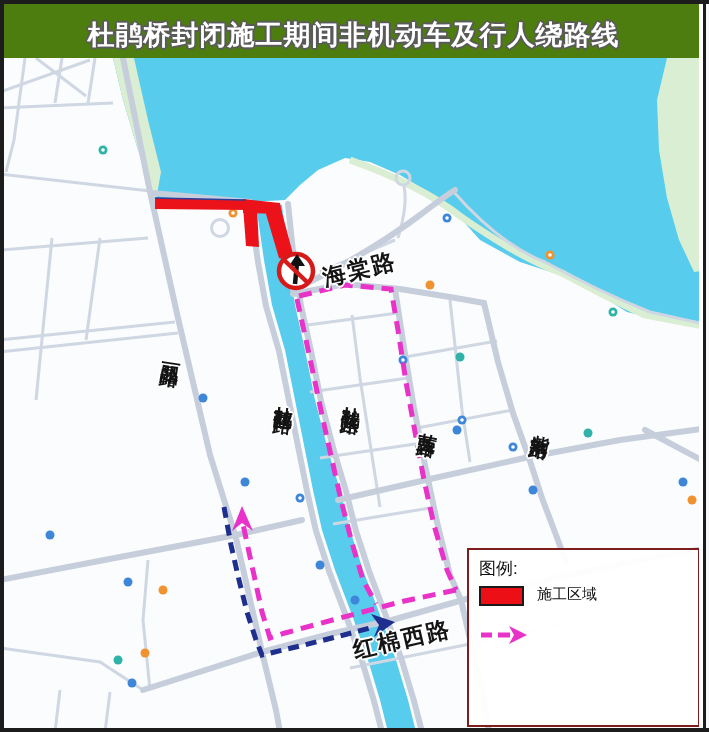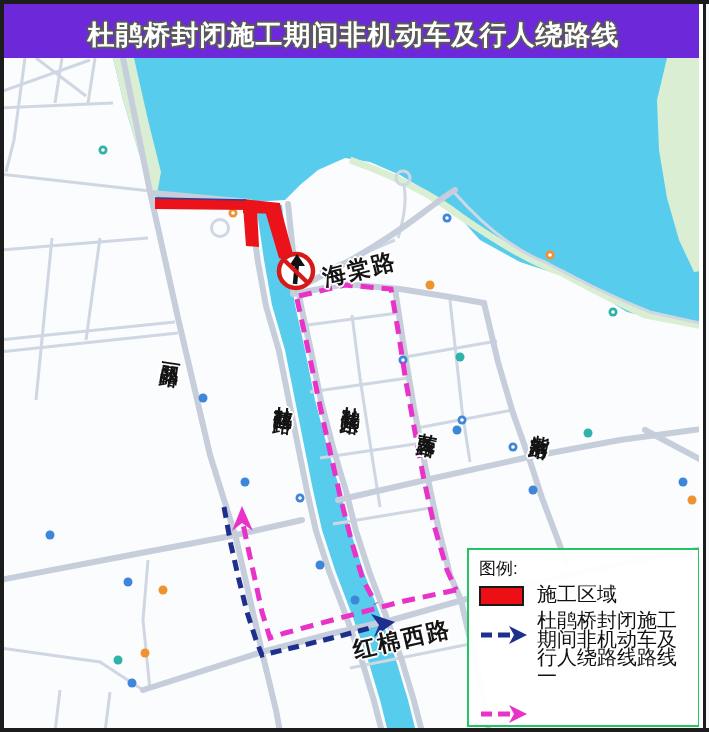--- a/index.html
+++ b/index.html
@@ -11,21 +11,21 @@
   .edge{position:absolute;background:#1c1c1c;z-index:9;}
   #edge-left{left:0;top:0;width:4px;height:732px;}
   #edge-top{left:0;top:0;width:709px;height:4px;}
   #edge-bottom{left:0;top:728px;width:709px;height:4px;}
   #edge-right{left:703px;top:0;width:3px;height:732px;}
   #gutter-right{position:absolute;left:699px;top:0;width:4px;height:732px;background:#ffffff;z-index:8;}
 
   
   #titlebar{
     position:absolute;left:4px;top:4px;width:699px;height:54px;
-    background:#6d28d9;z-index:6;display:flex;align-items:flex-end;justify-content:center;
+    background:#4d7c0f;z-index:6;display:flex;align-items:flex-end;justify-content:center;
   }
   #titlebar .t{
     font-size:27px;font-weight:700;color:#ffffff;letter-spacing:1px;padding-bottom:5px;
     text-shadow:-2px 0 0 #5a5a5a,2px 0 0 #5a5a5a,0 -2px 0 #5a5a5a,0 2px 0 #5a5a5a,
                 -1px -1px 0 #5a5a5a,1px 1px 0 #5a5a5a,1px -1px 0 #5a5a5a,-1px 1px 0 #5a5a5a;
     white-space:nowrap;
   }
 
   svg#map{position:absolute;left:0;top:0;z-index:1;}
 
@@ -34,28 +34,28 @@
     position:absolute;z-index:3;color:#141414;font-weight:700;white-space:nowrap;
     text-shadow:-2px 0 0 #fff,2px 0 0 #fff,0 -2px 0 #fff,0 2px 0 #fff,
                 -1px -1px 0 #fff,1px 1px 0 #fff,1px -1px 0 #fff,-1px 1px 0 #fff;
   }
   .vert{writing-mode:vertical-rl;text-orientation:upright;font-size:19px;letter-spacing:3px;}
   .horiz{font-size:23px;letter-spacing:2px;}
 
   
   #legend{
     position:absolute;left:467px;top:548px;width:233px;height:179px;z-index:4;
-    background:rgba(255,255,255,0.96);border:2px solid #22c55e;box-sizing:border-box;
+    background:rgba(255,255,255,0.96);border:2px solid #7f1d1d;box-sizing:border-box;
     padding:7px 8px 6px 10px;color:#111;
   }
   #legend .lg-title{font-size:17px;font-weight:400;margin-bottom:4px;}
   .lg-row{display:flex;align-items:flex-start;margin-bottom:5px;}
   .lg-icon{width:58px;flex:0 0 58px;display:flex;align-items:center;}
   .lg-swatch{width:41px;height:16px;background:#ec1016;border:2px solid #1a1a1a;margin-top:2px;}
-  .lg-text{font-size:20px;line-height:18.5px;}
+  .lg-text{font-size:15px;line-height:18.5px;}
   .lg-row.r1 .lg-text{margin-top:1px;}
   .lg-arrow{margin-top:14px;}
 </style>
 </head>
 <body>
 
 <div id="stage">
 
   <svg id="map" width="709" height="732" viewBox="0 0 709 732">
     <defs>
@@ -211,30 +211,20 @@
   <div id="legend">
     <div class="lg-title">图例:</div>
 
     <div class="lg-row r1">
       <div class="lg-icon">
           <div class="lg-swatch"></div>
         </div>
       <div class="lg-text">施工区域</div>
     </div>
 
-    <div class="lg-row">
-      <div class="lg-icon">
-        <svg class="lg-arrow" width="50" height="20" viewBox="0 0 50 20">
-          <line x1="2" y1="10" x2="13" y2="10" stroke="#1e2f8e" stroke-width="5"></line>
-          <line x1="19" y1="10" x2="31" y2="10" stroke="#1e2f8e" stroke-width="5"></line>
-          <polygon points="30,1 48,10 30,19 35,10" fill="#1e2f8e"></polygon>
-        </svg>
-      </div>
-      <div class="lg-text">杜鹃桥封闭施工期间非机动车及行人绕路线路线一</div>
-    </div>
 
     <div class="lg-row">
       <div class="lg-icon">
         <svg class="lg-arrow" width="50" height="20" viewBox="0 0 50 20">
           <line x1="2" y1="10" x2="13" y2="10" stroke="#e832c8" stroke-width="5"></line>
           <line x1="19" y1="10" x2="31" y2="10" stroke="#e832c8" stroke-width="5"></line>
           <polygon points="30,1 48,10 30,19 35,10" fill="#e832c8"></polygon>
         </svg>
       </div>
     </div>

